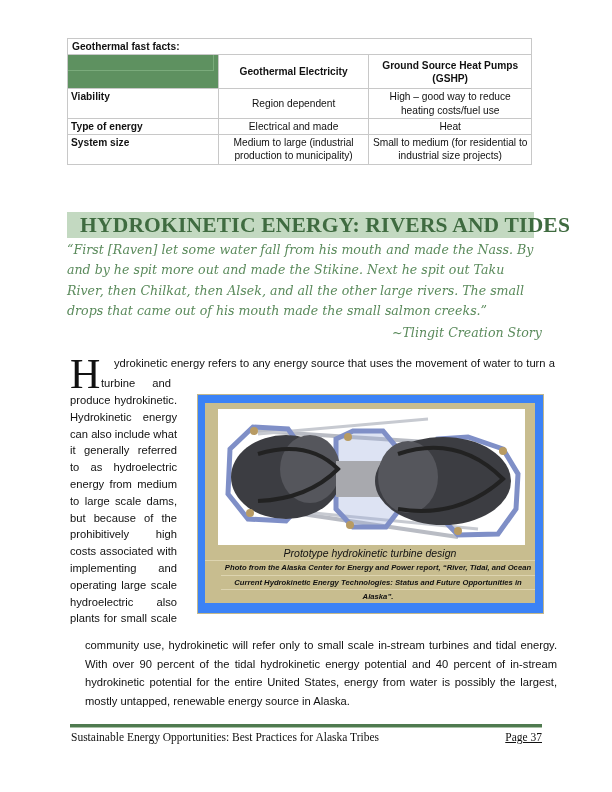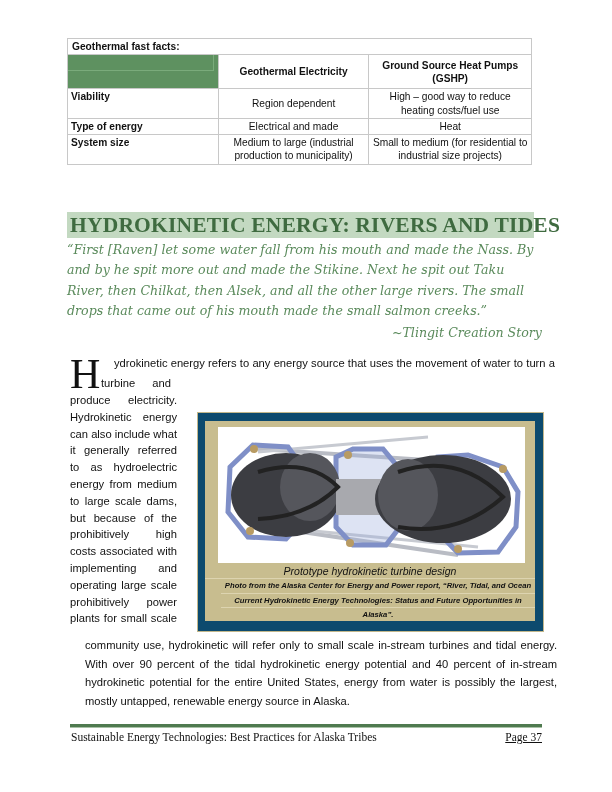--- a/index.html
+++ b/index.html
@@ -13,38 +13,38 @@
     .facts-table .green-cell .g-inner { height: 15px; border-bottom: 1px solid #7aab7b; margin-right: 4px; border-right: 1px solid #7aab7b; }
     .facts-table .green-cell .g-inner2 { height: 17px; }
     .facts-table .hdr { font-weight: bold; text-align: center; vertical-align: middle; }
     .facts-table .rowlabel { font-weight: bold; width: 148px; }
     .facts-table .mid { text-align: center; vertical-align: middle; width: 147px; }
     .facts-table .right { text-align: center; width: 160px; }
     .facts-table .mid-top { text-align: center; vertical-align: top; }
 
     
     .section-heading { position: absolute; left: 67px; top: 212px; width: 467px; height: 26px; background: #c3d9c1; }
-    .section-heading span { display: block; font-family: "Liberation Serif", serif; font-weight: bold; font-size: 21.5px; color: #3f6b40; line-height: 26px; padding-left: 3px; letter-spacing: 0.2px; white-space: nowrap; }
+    .section-heading span { display: block; font-family: "Liberation Serif", serif; font-weight: bold; font-size: 21.5px; color: #3f6b40; line-height: 26px; padding-left: 13px; letter-spacing: 0.2px; white-space: nowrap; }
 
     .quote { position: absolute; left: 67px; top: 240px; width: 475px; font-family: "DejaVu Serif", serif; font-style: italic; font-size: 12.6px; line-height: 20.3px; color: #5a8a5b; text-align: left; }
     .attribution { position: absolute; right: 70px; top: 325px; font-family: "DejaVu Serif", serif; font-style: italic; font-size: 12.6px; color: #5a8a5b; }
 
     
     .dropcap { position: absolute; left: 70px; top: 354px; font-family: "Liberation Serif", serif; font-size: 42px; line-height: 40px; color: #111; }
     .body-line { position: absolute; font-size: 11.2px; color: #111; line-height: 14px; white-space: nowrap; }
     .line1 { left: 101px; top: 356px; width: 441px; text-align: justify; text-align-last: justify; margin-left: 13px; }
     .line2 { left: 101px; top: 376px; width: 70px; display: flex; justify-content: space-between; }
     .left-col { position: absolute; left: 70px; top: 392px; width: 107px; font-size: 11.2px; line-height: 16.8px; color: #111; }
     .left-col div { text-align: justify; text-align-last: justify; white-space: nowrap; }
     .bottom-para { position: absolute; left: 70px; top: 636px; width: 472px; font-size: 11.2px; line-height: 18.7px; color: #111; margin-left: 15px; }
     .bottom-para div { text-align: justify; text-align-last: justify; white-space: nowrap; }
     .bottom-para div.last { text-align-last: left; }
 
     
-    .figure-box { position: absolute; left: 197px; top: 412px; width: 345px; height: 218px; border: 1px solid #c2b78b; background: #0c4a6e; }
+    .figure-box { position: absolute; left: 197px; top: 394px; width: 345px; height: 218px; border: 1px solid #c2b78b; background: #3b82f6; }
     .figure-inner { position: absolute; left: 7px; top: 8px; width: 330px; height: 200px; background: #c8bd8f; }
     .figure-photo { position: absolute; left: 13px; top: 6px; width: 307px; height: 136px; background: #ffffff; overflow: hidden; }
     .figure-caption { position: absolute; left: 0; top: 143px; width: 330px; text-align: center; font-style: italic; color: #111; }
     .cap-title { font-size: 10.5px; line-height: 14px; border-bottom: 1px solid #ddd4b0; }
     .cap-sub { font-size: 7.7px; line-height: 13.5px; font-weight: bold; padding-left: 16px; }
     .cap-sub div { border-bottom: 1px solid #ddd4b0; }
     .cap-sub div:last-child { border-bottom: none; }
 
     
     .footer-rule { position: absolute; left: 70px; top: 724px; width: 472px; height: 3px; background: #4f7a4f; border-bottom: 1px solid #a9c2a7; }
@@ -92,33 +92,33 @@
 <div class="attribution">~Tlingit Creation Story</div>
 
 <div class="dropcap">H</div>
 <div class="body-line line1">ydrokinetic energy refers to any energy source that uses the movement of water to turn a</div>
 <div class="body-line line2">
   <span>turbine</span>
   <span>and</span>
 </div>
 
 <div class="left-col">
-  <div>produce electricity.</div>
+  <div>produce hydrokinetic.</div>
   <div>Hydrokinetic energy</div>
   <div>can also include what</div>
   <div>it generally referred</div>
   <div>to as hydroelectric</div>
   <div>energy from medium</div>
   <div>to large scale dams,</div>
   <div>but because of the</div>
   <div>prohibitively high</div>
   <div>costs associated with</div>
   <div>implementing and</div>
   <div>operating large scale</div>
-  <div>prohibitively power</div>
+  <div>hydroelectric also</div>
   <div>plants for small scale</div>
 </div>
 
 <div class="figure-box">
   <div class="figure-inner">
     <div class="figure-photo" title="Prototype hydrokinetic turbine rendering">
       <svg width="307" height="136" viewBox="0 0 307 136">
 
         <line x1="40" y1="22" x2="255" y2="36" stroke="#b9bcc4" stroke-width="4"></line>
         <line x1="30" y1="97" x2="240" y2="128" stroke="#b9bcc4" stroke-width="4"></line>
@@ -159,14 +159,14 @@
 </div>
 
 <div class="bottom-para">
   <div>community use, hydrokinetic will refer only to small scale in-stream turbines and tidal energy.</div>
   <div>With over 90 percent of the tidal hydrokinetic energy potential and 40 percent of in-stream</div>
   <div>hydrokinetic potential for the entire United States, energy from water is possibly the largest,</div>
   <div class="last">mostly untapped, renewable energy source in Alaska.</div>
 </div>
 
 <div class="footer-rule"></div>
-<div class="footer-left">Sustainable Energy Technologies: Best Practices for Alaska Tribes</div>
+<div class="footer-left">Sustainable Energy Opportunities: Best Practices for Alaska Tribes</div>
 <div class="footer-right">Page 37</div>
 
 </body></html>

